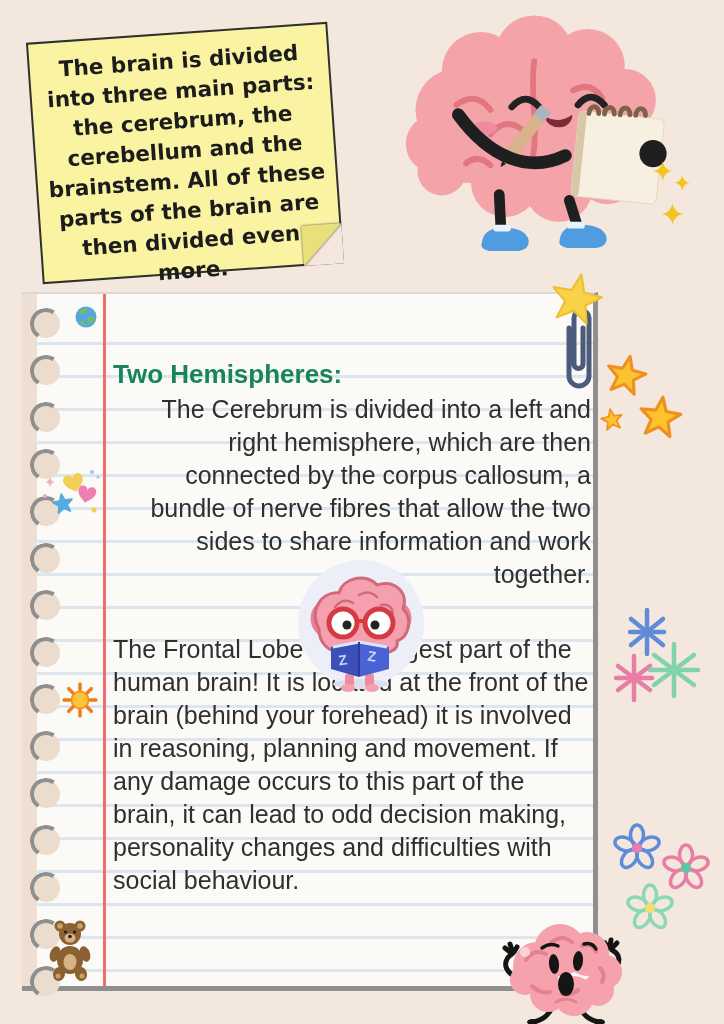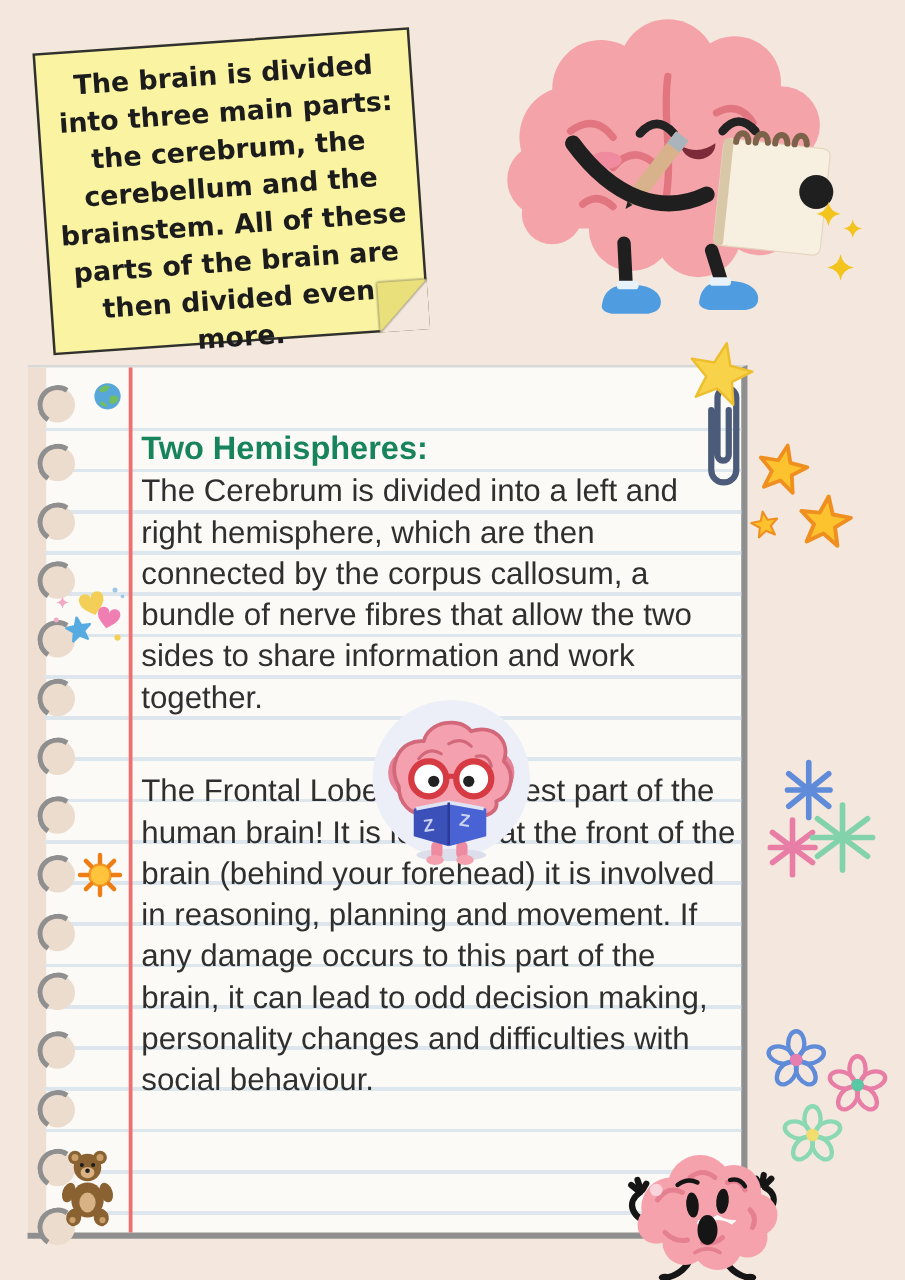--- a/index.html
+++ b/index.html
@@ -21,24 +21,24 @@
   
   .paper{position:absolute;left:22px;top:292px;width:571px;height:692px;background:#fbfaf6;
         border-right:5px solid #8f8f8f;border-bottom:5px solid #8f8f8f;border-top:2px solid #d8d8d8;z-index:3;}
   .torn-edge{position:absolute;left:0;top:0;bottom:0;width:15px;background:#eedfd2;}
   .ruled{position:absolute;left:14px;right:0;top:18px;bottom:0;
         background:repeating-linear-gradient(to bottom,rgba(0,0,0,0) 0 30px,#dde6ec 30px 33px);}
   .margin-line{position:absolute;left:81px;top:0;bottom:0;width:3px;background:#f26d6d;}
   .hole{position:absolute;left:10px;width:28px;height:28px;border-radius:50%;background:#ecdccd;}
   .hole:before{content:"";position:absolute;left:-2px;top:-2px;width:24px;height:24px;border-radius:50%;
         border:4px solid transparent;border-top-color:#8f8f8f;border-left-color:#8f8f8f;transform:rotate(-12deg);}
-  .content{position:absolute;left:91px;top:48px;width:478px;color:#2f2f2f;}
+  .content{position:absolute;left:91px;top:64px;width:478px;color:#2f2f2f;}
   .content h2{margin:0 0 2px 0;font-size:26px;line-height:33px;font-weight:bold;color:#17845c;}
   .content p{margin:0;font-size:25px;line-height:33px;}
-  .content p.p1{margin-bottom:42px;}
+  .content p.p1{margin-bottom:42px;text-align:right;}
 
   .abs{position:absolute;z-index:4;}
   .char{position:absolute;z-index:5;}
 </style>
 </head>
 <body>
 
 <div class="page">
 
   <div class="note">

